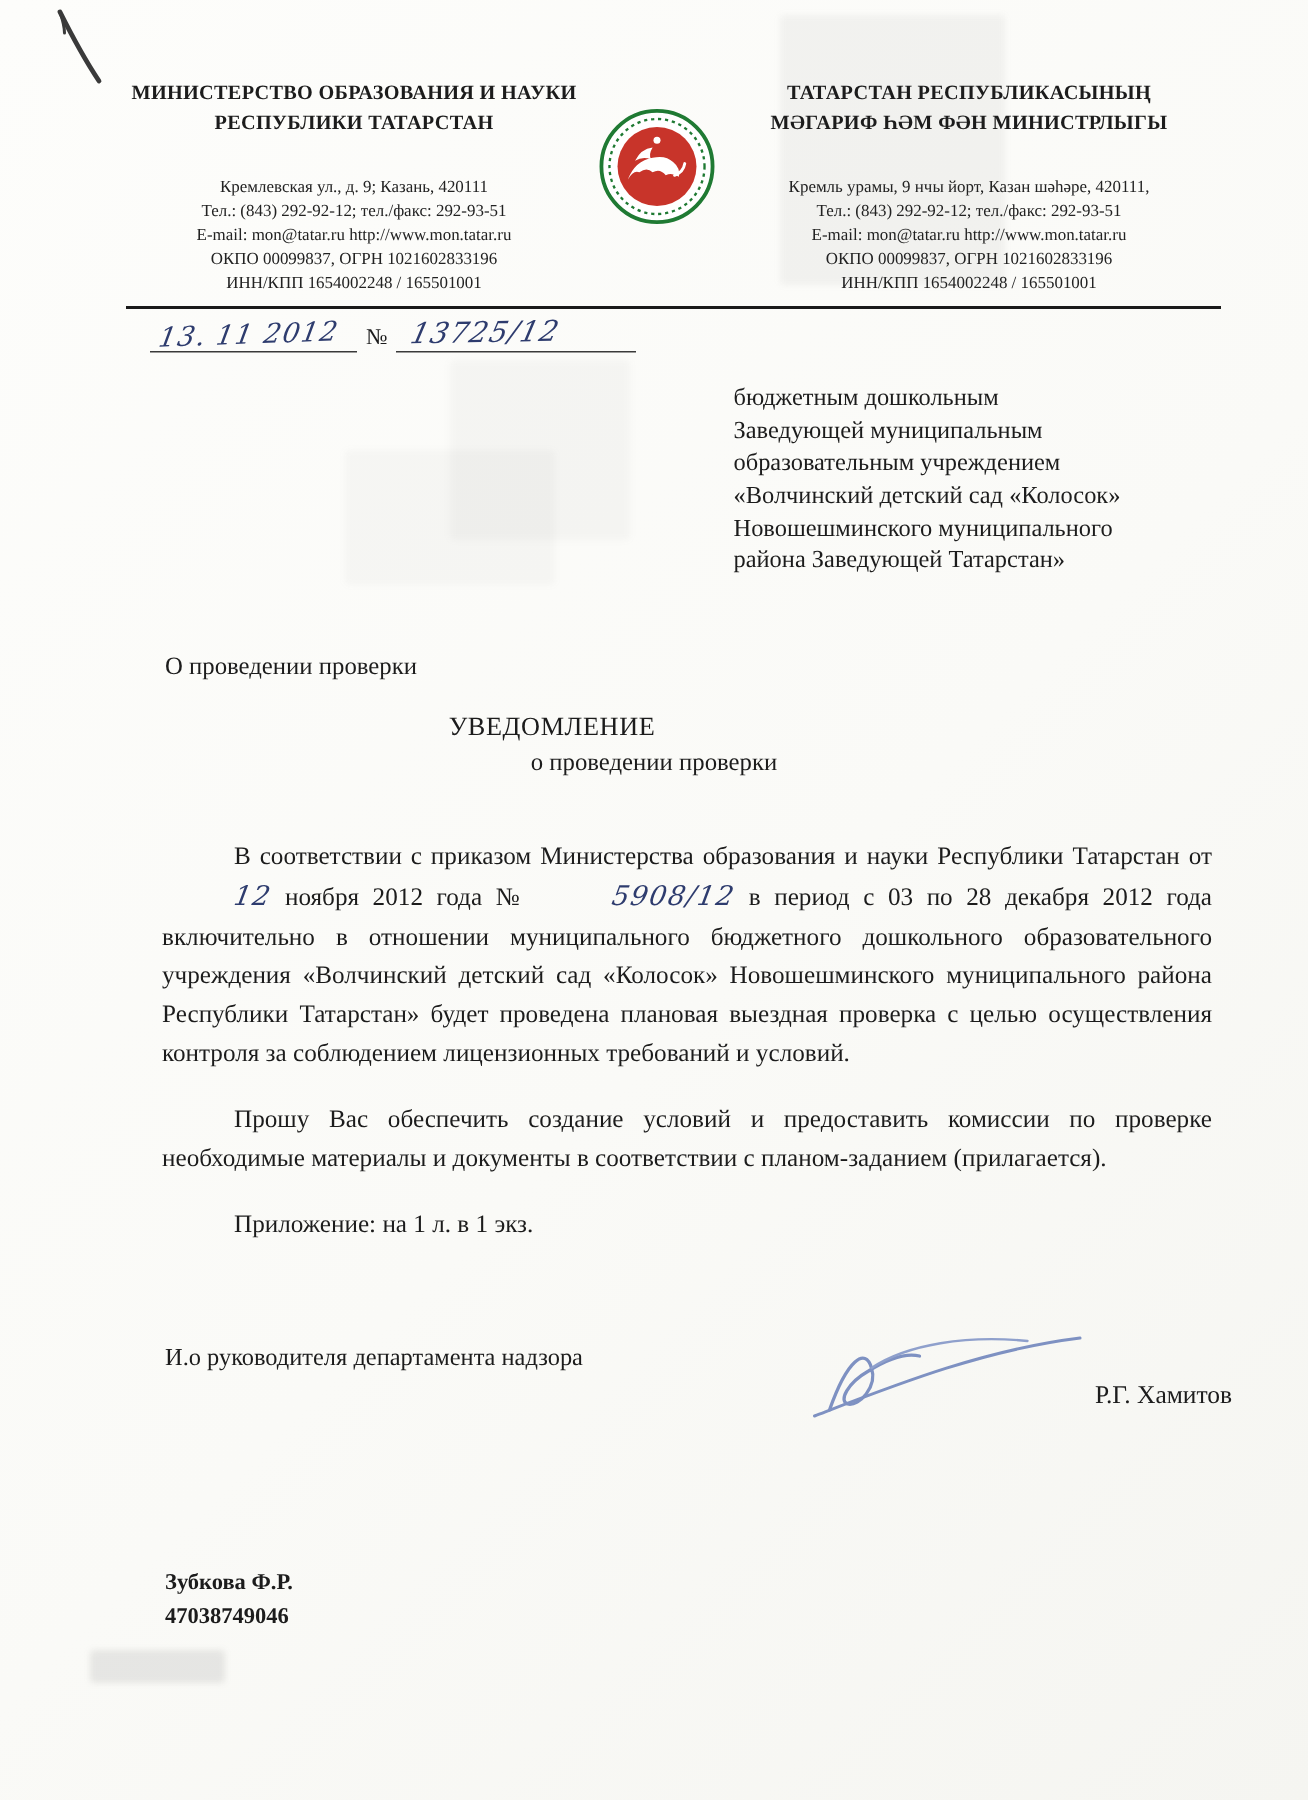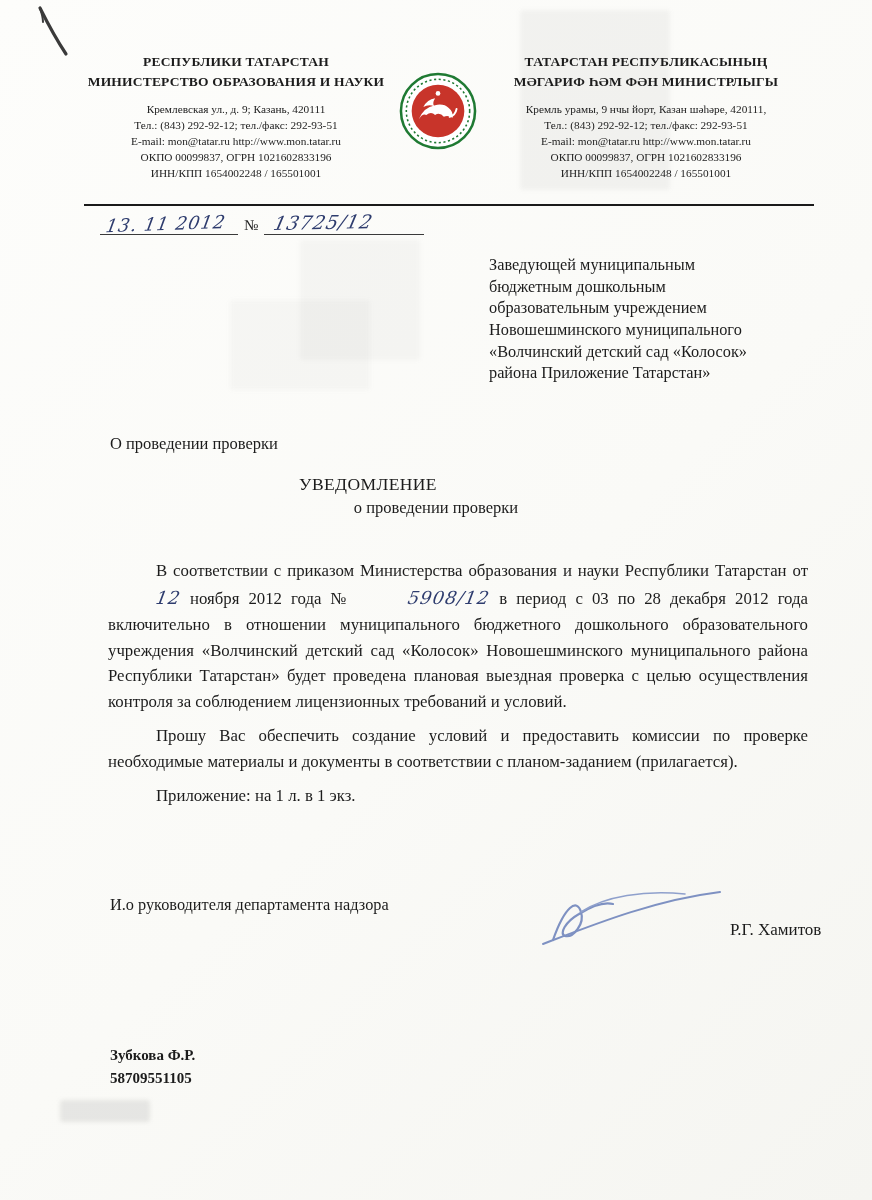--- a/index.html
+++ b/index.html
@@ -11,21 +11,21 @@
     font-family:"Liberation Serif","DejaVu Serif",serif;
     color:#1c1c1c;
     overflow:hidden;
     box-shadow:0 0 8px rgba(0,0,0,.25);
   }
   
   .hdr-block{position:absolute;top:52px;text-align:center;}
   .hdr-left{left:78px;width:316px;}
   .hdr-right{left:478px;width:336px;}
   .hdr-title{font-weight:bold;font-size:13.5px;line-height:1.45;letter-spacing:.2px;}
-  .hdr-addr{margin-top:10px;font-size:11.3px;line-height:1.42;color:#222;}
+  .hdr-addr{margin-top:26px;font-size:11.3px;line-height:1.42;color:#222;}
   .emblem{position:absolute;left:399px;top:72px;width:78px;height:78px;}
   .hdr-rule{position:absolute;left:84px;top:204px;width:730px;height:2px;background:#1a1a1a;}
   
   .ref{position:absolute;left:100px;top:210px;font-size:14px;}
   .ref-row1{display:flex;align-items:flex-end;}
   .u-seg{display:inline-block;border-bottom:1px solid #3a3a3a;position:relative;height:24px;}
   .seg-date{width:138px;}
   .seg-num{width:160px;}
   .seg-na1{width:118px;}
   .seg-na2{width:150px;margin-left:14px;}
@@ -38,21 +38,21 @@
   .na-label{margin-right:4px;font-size:13.5px;padding-bottom:2px;}
   
   .recipient{position:absolute;left:489px;top:254px;width:310px;font-size:16.3px;line-height:1.33;}
   
   .subject{position:absolute;left:110px;top:434px;font-size:16.5px;}
   .doc-title{position:absolute;left:0;top:474px;width:736px;text-align:center;font-size:17.5px;letter-spacing:.4px;}
   .doc-subtitle{position:absolute;left:0;top:498px;width:872px;text-align:center;font-size:16.5px;}
   
   .body-text{position:absolute;left:108px;top:558px;width:700px;font-size:16.8px;line-height:1.54;}
   .body-text p{margin:0;text-align:justify;text-indent:48px;}
-  .body-text p + p{margin-top:8px;}
+  .body-text p + p{margin-top:18px;}
   .attach{margin-top:28px;text-indent:48px;text-align:left !important;}
   
   .sig-position{position:absolute;left:110px;top:893px;font-size:16.3px;line-height:1.45;}
   .sig-name{position:absolute;left:730px;top:920px;font-size:17px;}
   .sig-scrawl{position:absolute;left:535px;top:878px;width:200px;height:80px;}
   
   .footer{position:absolute;left:110px;top:1044px;font-size:15px;line-height:1.5;font-weight:bold;}
   
   .pen-mark{position:absolute;left:28px;top:2px;width:60px;height:60px;}
   .ghost{position:absolute;background:rgba(110,110,110,.07);filter:blur(2px);border-radius:3px;}
@@ -71,22 +71,22 @@
     <path d="M12 6 C 14 12, 15 16, 15 20" stroke="#3a3a3a" stroke-width="2" fill="none" stroke-linecap="round"></path>
   </svg>
 
   <div class="ghost g1"></div>
   <div class="ghost g2"></div>
   <div class="ghost g4"></div>
   <div class="ghost g3"></div>
 
   <div class="hdr-block hdr-left">
     <div class="hdr-title">
+      <div>МИНИСТЕРСТВО ОБРАЗОВАНИЯ И НАУКИ</div>
       <div>РЕСПУБЛИКИ   ТАТАРСТАН</div>
-      <div>МИНИСТЕРСТВО ОБРАЗОВАНИЯ И НАУКИ</div>
     </div>
     <div class="hdr-addr">
       <div>Кремлевская ул., д. 9; Казань, 420111</div>
       <div>Тел.: (843) 292-92-12; тел./факс: 292-93-51</div>
       <div>E-mail: mon@tatar.ru   http://www.mon.tatar.ru</div>
       <div>ОКПО 00099837, ОГРН 1021602833196</div>
       <div>ИНН/КПП 1654002248 / 165501001</div>
     </div>
   </div>
 
@@ -123,26 +123,26 @@
         <span class="hw hw-date">13. 11 2012</span>
       </span>
       <span class="num-sign">№</span>
       <span class="u-seg seg-num">
         <span class="hw hw-num">13725/12</span>
       </span>
     </div>
   </div>
 
   <div class="recipient">
+    <div>бюджетным дошкольным</div>
     <div>Заведующей муниципальным</div>
-    <div>бюджетным дошкольным</div>
     <div>образовательным учреждением</div>
+    <div>«Волчинский детский сад «Колосок»</div>
     <div>Новошешминского муниципального</div>
-    <div>«Волчинский детский сад «Колосок»</div>
-    <div>района Приложение Татарстан»</div>
+    <div>района Заведующей Татарстан»</div>
   </div>
 
   <div class="subject">О проведении проверки</div>
 
   <div class="doc-title">УВЕДОМЛЕНИЕ</div>
   <div class="doc-subtitle">о проведении проверки</div>
 
   <div class="body-text">
     <p><span>В соответствии с приказом Министерства образования и науки Республики Татарстан от </span><span class="hw hw-inline">12</span><span> ноября 2012 года № </span><span class="hw hw-inline">5908/12</span><span> в период с 03 по 28 декабря 2012 года включительно в отношении муниципального бюджетного дошкольного образовательного учреждения «Волчинский детский сад «Колосок» Новошешминского муниципального района Республики Татарстан» будет проведена плановая выездная проверка с целью осуществления контроля за соблюдением лицензионных требований и условий.</span></p>
     <p>Прошу Вас обеспечить создание условий и предоставить комиссии по проверке необходимые материалы и документы в соответствии с планом-заданием (прилагается).</p>
@@ -156,16 +156,16 @@
   <svg class="sig-scrawl" viewBox="0 0 200 80">
     <path d="M18 62 C 30 28, 42 20, 46 34 C 50 46, 38 60, 30 58 C 24 56, 30 44, 44 36 C 60 26, 70 24, 78 26" stroke="#7e91c2" stroke-width="2.2" fill="none" stroke-linecap="round"></path>
     <path d="M8 66 C 60 46, 120 22, 185 14" stroke="#7e91c2" stroke-width="2" fill="none" stroke-linecap="round"></path>
     <path d="M46 34 C 70 18, 110 12, 150 16" stroke="#8fa0cc" stroke-width="1.6" fill="none" stroke-linecap="round"></path>
   </svg>
 
   <div class="sig-name">Р.Г. Хамитов</div>
 
   <div class="footer">
     <div>Зубкова Ф.Р.</div>
-    <div>58709551105</div>
+    <div>47038749046</div>
   </div>
 
 </div>
 
 </body></html>

